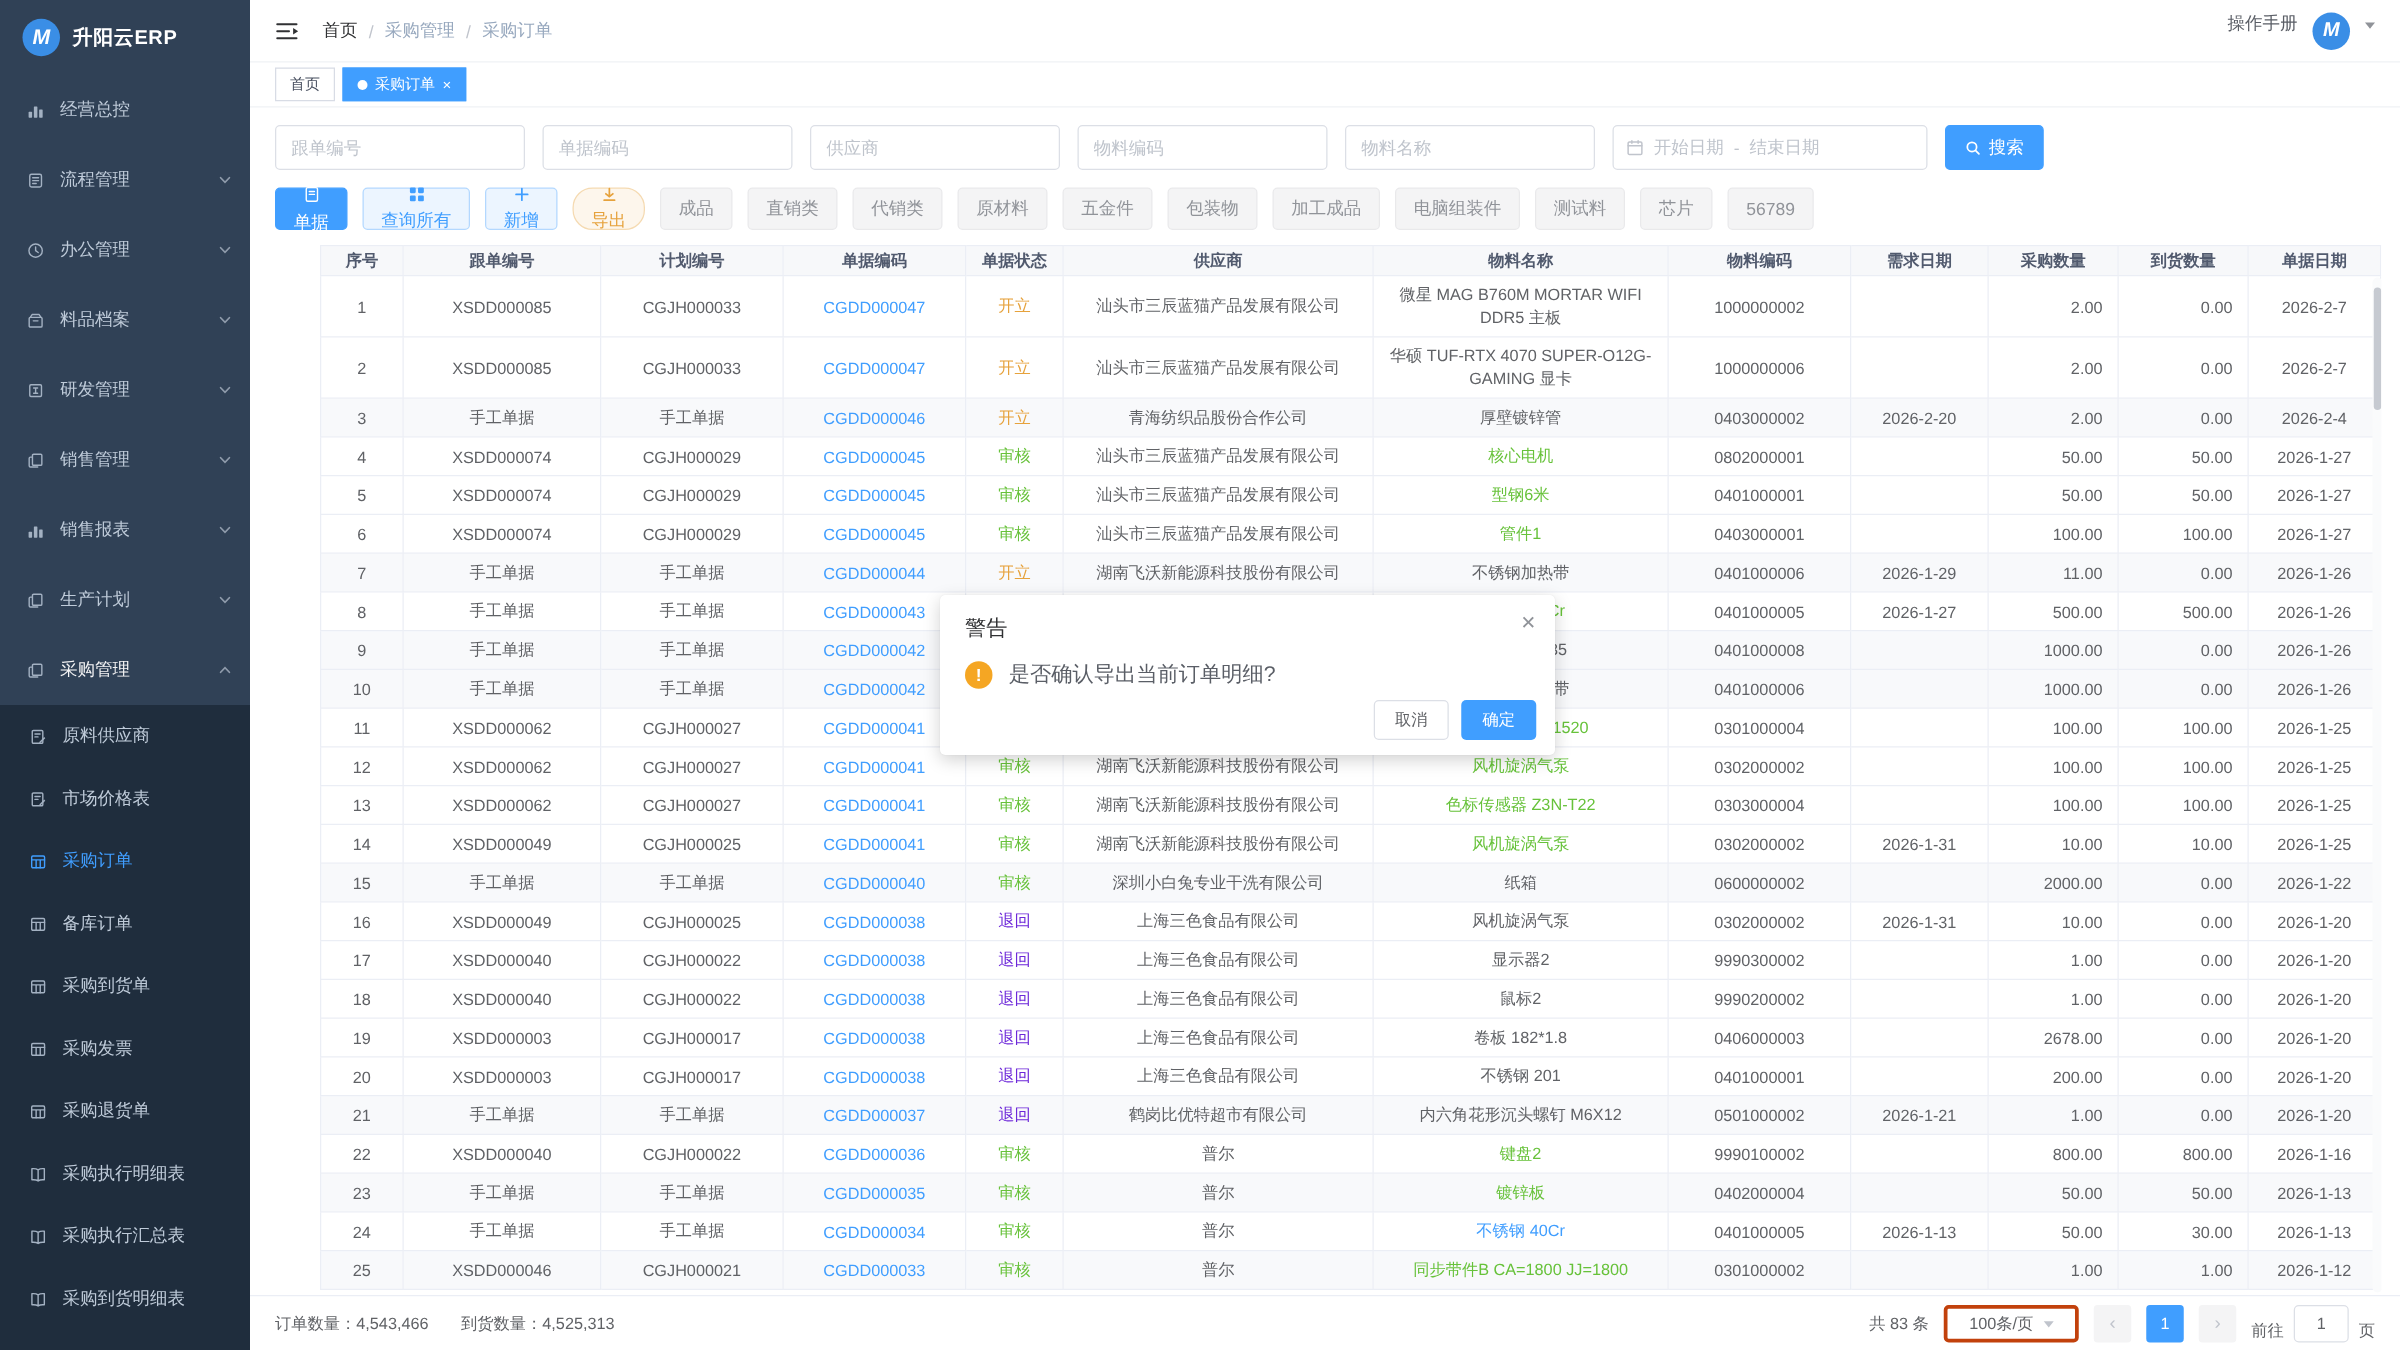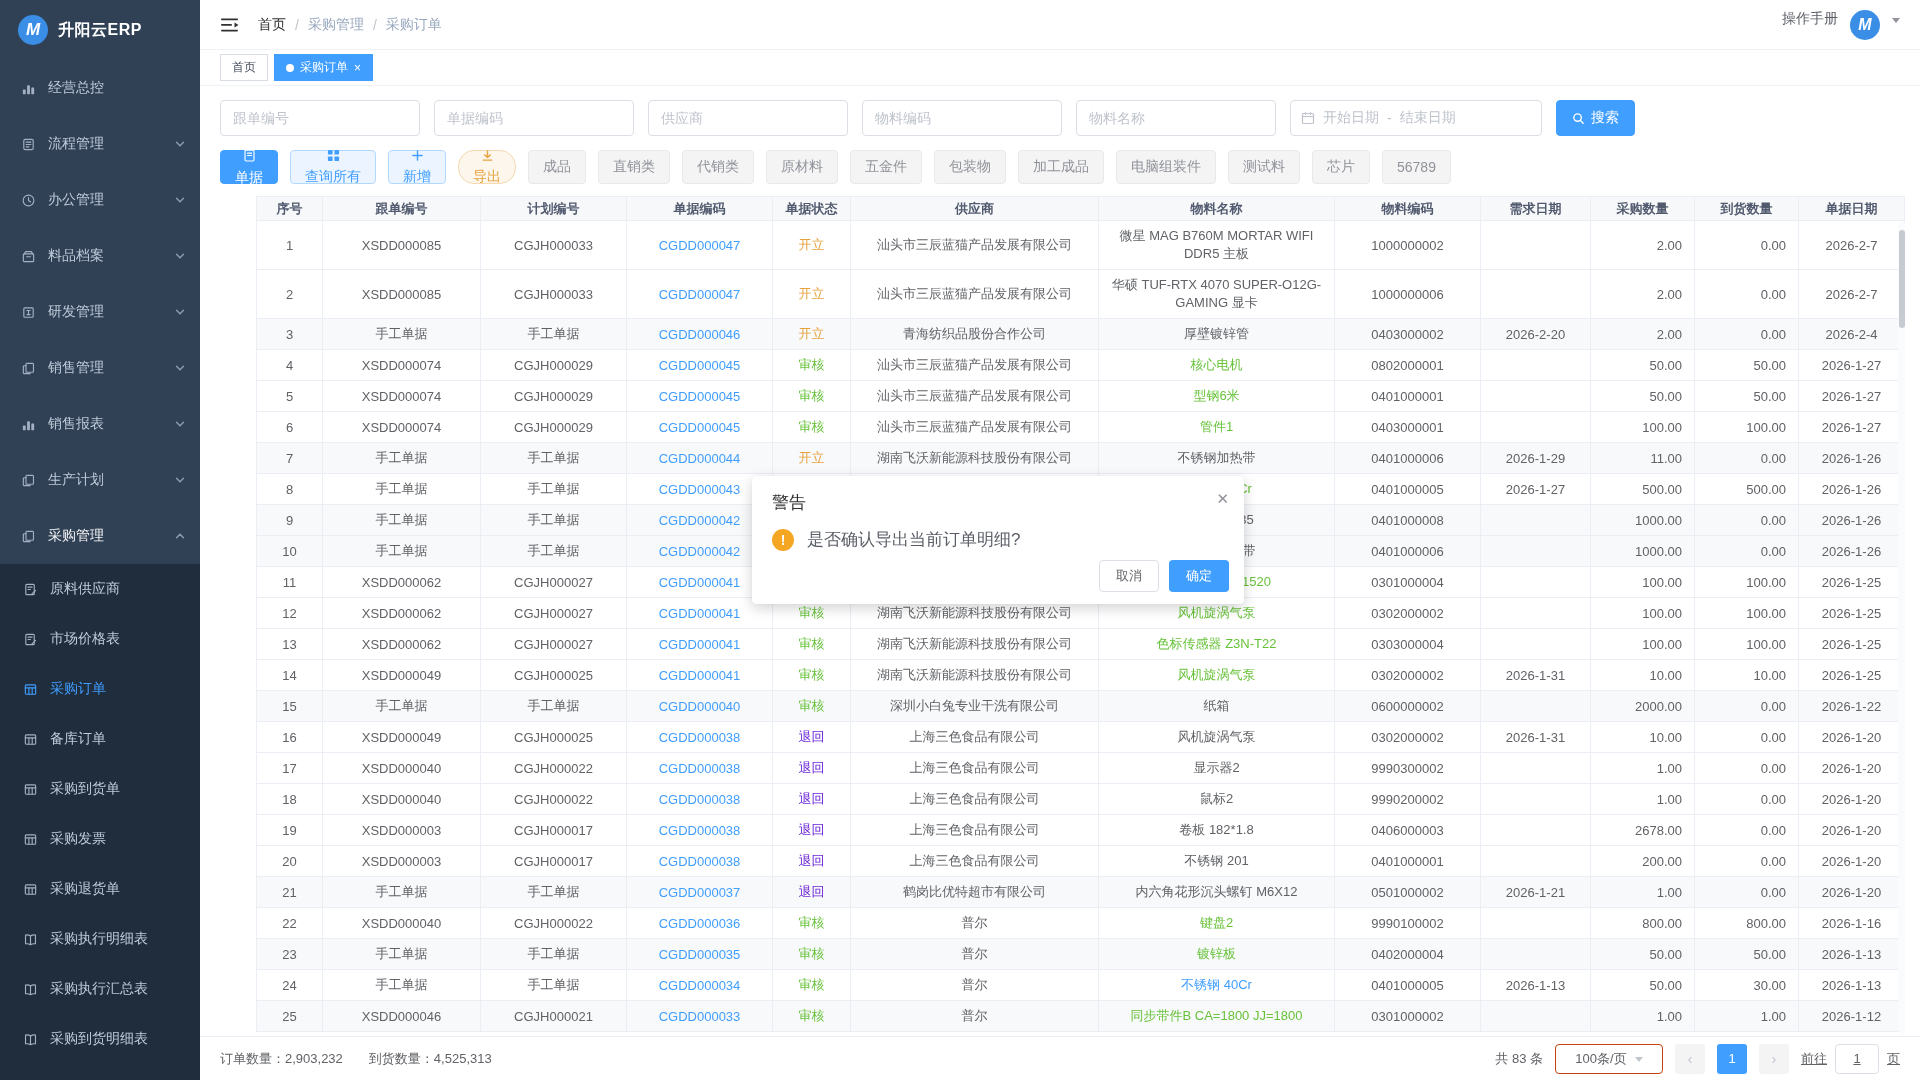--- a/index.html
+++ b/index.html
@@ -74,25 +74,25 @@
   .st-return { color:#6d28d9; }
   .mat-green { color:#67c23a; }
   .mat-blue { color:#409eff; cursor:pointer;}
   .vscroll { position:absolute; top:26px; right:-1px; width:8px; bottom:2px; background:#fafbfc; border-radius:4px;}
   .vscroll .thumb { position:absolute; top:8px; left:1px; width:6px; height:98px; background:#c6cad1; border-radius:3px; }
 
   
   .pagefoot { height:44px; flex:0 0 44px; display:flex; align-items:center; padding:0 20px; border-top:1px solid #ebeef5; font-size:13px; color:#606266; }
   .foot-stats { display:flex; gap:26px; }
   .foot-right { margin-left:auto; display:flex; align-items:center; gap:12px; }
-  .psize { width:108px; height:30px; border:1px solid #c2410c; border-radius:4px; display:flex; align-items:center; justify-content:center; gap:8px; color:#606266; cursor:pointer; font-size:13px;}
+  .psize { width:108px; height:30px; border:3px solid #c2410c; border-radius:4px; display:flex; align-items:center; justify-content:center; gap:8px; color:#606266; cursor:pointer; font-size:13px;}
   .psize .pcaret { width:0;height:0;border:4px solid transparent;border-top:5px solid #c0c4cc;margin-top:5px;}
   .pg-btn { width:30px; height:30px; border-radius:3px; background:#f4f4f5; color:#c0c4cc; display:flex; align-items:center; justify-content:center; font-size:15px; cursor:pointer; }
   .pg-cur { width:30px; height:30px; border-radius:3px; background:#409eff; color:#fff; display:flex; align-items:center; justify-content:center; font-size:13px; cursor:pointer;}
-  .goto { display:flex; align-items:center; gap:8px;text-decoration:underline; }
+  .goto { display:flex; align-items:flex-end; gap:8px; }
   .goto input { width:44px; height:30px; border:1px solid #dcdfe6; border-radius:4px; text-align:center; font-size:13px; color:#606266; font-family:inherit;}
 
   
   .modal { position:absolute; left:752px; top:476px; width:492px; height:128px; background:#fff; border-radius:4px;
     box-shadow:0 4px 14px rgba(0,0,0,.18), 0 0 1px rgba(0,0,0,.1); z-index:50; padding:15px 15px 12px 20px; display:flex; flex-direction:column;}
   .modal-head { display:flex; align-items:flex-start; }
   .modal-title { font-size:17px; color:#303133; }
   .modal-close { margin-left:auto; color:#909399; font-size:15px; cursor:pointer; line-height:1;}
   .modal-body { display:flex; align-items:center; gap:13px; margin-top:14px; }
   .warn-ico { width:22px; height:22px; border-radius:50%; background:#f5a623; color:#fff; font-weight:bold; display:flex; align-items:center; justify-content:center; font-size:14px; flex:0 0 22px;}
@@ -851,21 +851,21 @@
             </tr>
           </tbody>
       </table>
       <div class="vscroll">
           <div class="thumb"></div>
         </div>
     </div>
 
     <div class="pagefoot">
       <div class="foot-stats">
-        <span><span>订单数量：</span><span>2,903,232</span></span>
+        <span><span>订单数量：</span><span>4,543,466</span></span>
         <span><span>到货数量：</span><span>4,525,313</span></span>
       </div>
       <div class="foot-right">
         <span>共 83 条</span>
         <span class="psize">
             <span>100条/页</span>
             <span class="pcaret"></span>
           </span>
         <span class="pg-btn">‹</span>
         <span class="pg-cur">1</span>

